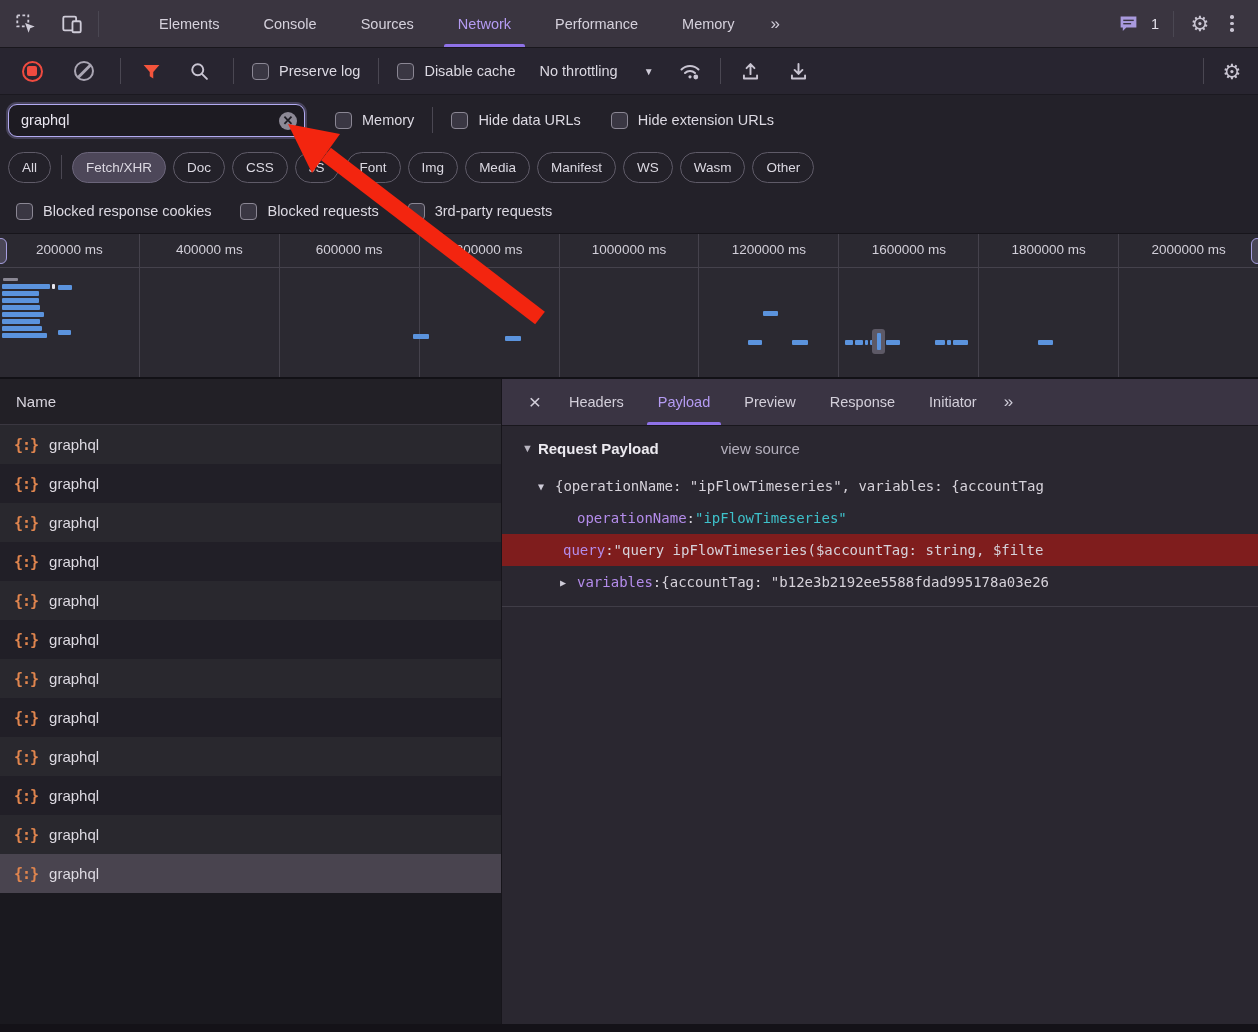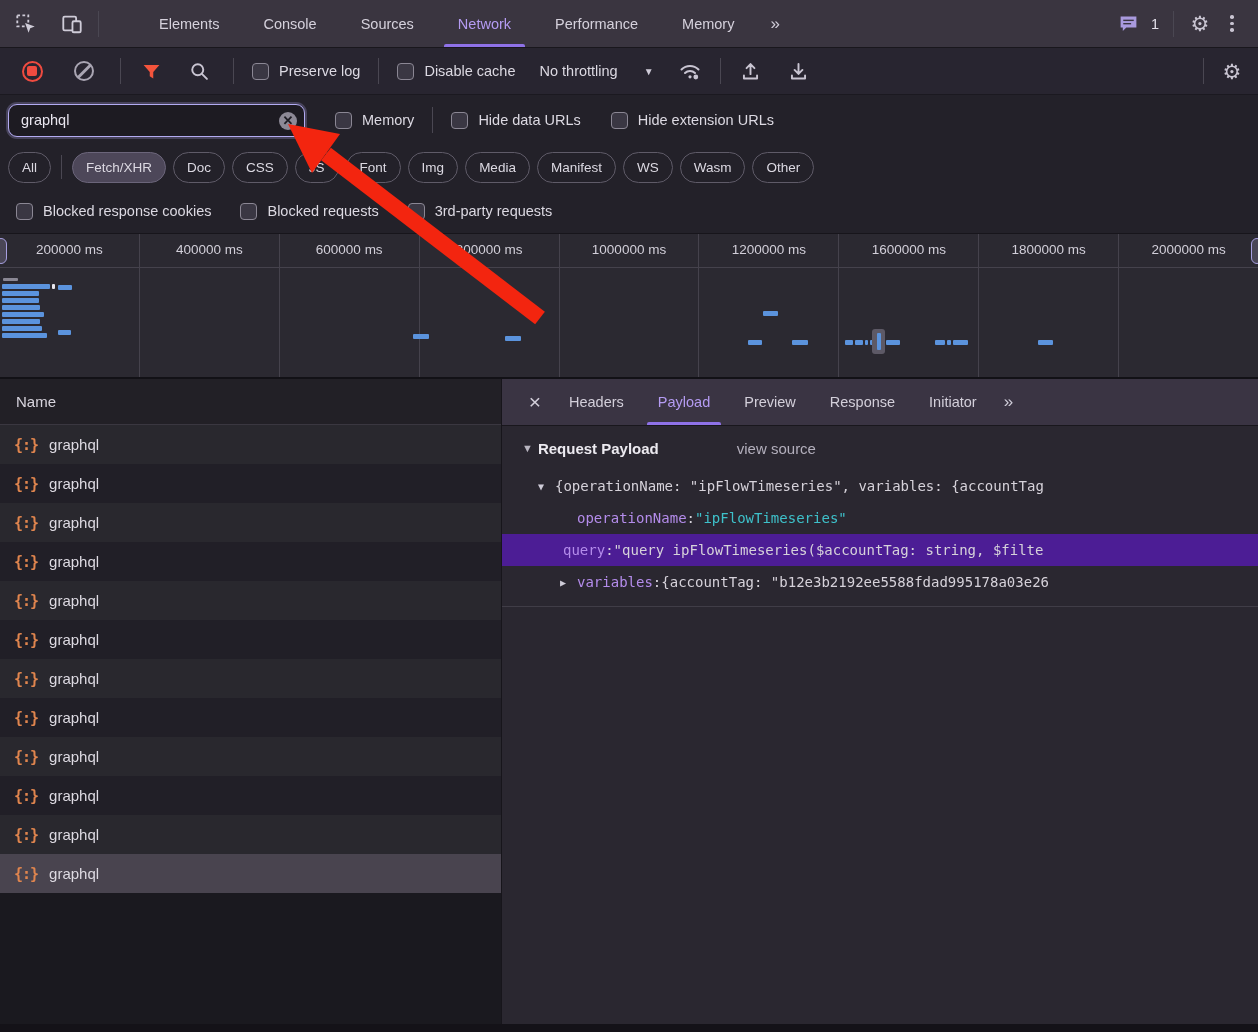--- a/index.html
+++ b/index.html
@@ -88,27 +88,27 @@
   .right-pane { flex:1; background:#2a2730; border-left:1px solid #17151b; display:flex; flex-direction:column; overflow:hidden; }
   .detail-tabbar { height:47px; flex:none; background:#3a3443; display:flex; align-items:center; padding-left:16px; border-bottom:1px solid #19171d; }
   .close-x { width:34px; height:100%; display:flex; align-items:center; justify-content:center; font-size:21px; color:#d3cfda; cursor:pointer; }
   .dtab { height:100%; display:flex; align-items:center; padding:0 17px; color:#d3cfda; position:relative; cursor:pointer; }
   .dtab.active { color:var(--c-accent); }
   .dtab.active::after { content:""; position:absolute; left:6px; right:6px; bottom:0; height:3px; background:var(--c-underline); border-radius:2px 2px 0 0; }
 
   .payload-head { height:44px; display:flex; align-items:center; padding-left:20px; }
   .tri { color:#b8b5c0; font-size:11px; margin-right:5px; }
   .payload-title { font-size:15px; font-weight:bold; color:#eceaf0; }
-  .view-source { margin-left:78px; font-size:15px; color:#b3afbc; cursor:pointer; }
+  .view-source { margin-left:62px; font-size:15px; color:#b3afbc; cursor:pointer; }
   .ptree { font-family:"DejaVu Sans Mono",monospace; font-size:14px; }
   .prow { height:32px; display:flex; align-items:center; white-space:nowrap; overflow:hidden; }
   .prow .marker { width:17px; flex:none; color:#cfccd8; font-size:10px; }
   .prow.root { padding-left:36px; color:#d6d2da; }
   .prow.entry { padding-left:58px; }
-  .prow.hl { background:#4c1d95;padding-left:44px; }
+  .prow.hl { background:#7f1d1d;padding-left:44px; }
   .pkey { color:var(--c-key); }
   .pplain { color:#d6d2da; }
   .pstring { color:var(--c-string); }
   .pdivider { height:1px; background:#403d47; margin-top:8px; }
 
   .bottom-strip { position:absolute; left:0; right:0; bottom:0; height:8px; background:#141218; z-index:5; }
 
   .arrow-overlay { position:absolute; inset:0; z-index:50; pointer-events:none; color:var(--c-arrow); }
 </style>
 </head>

